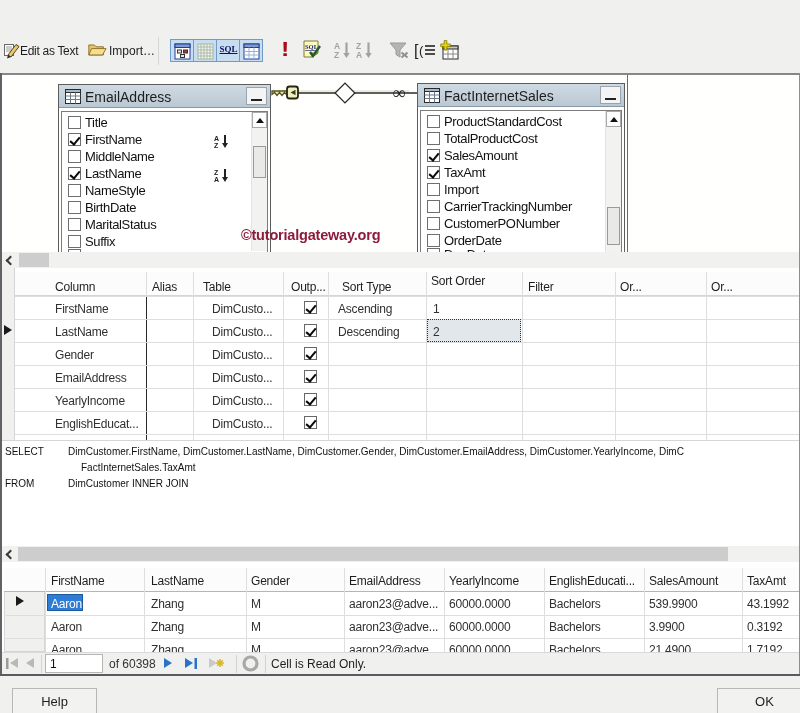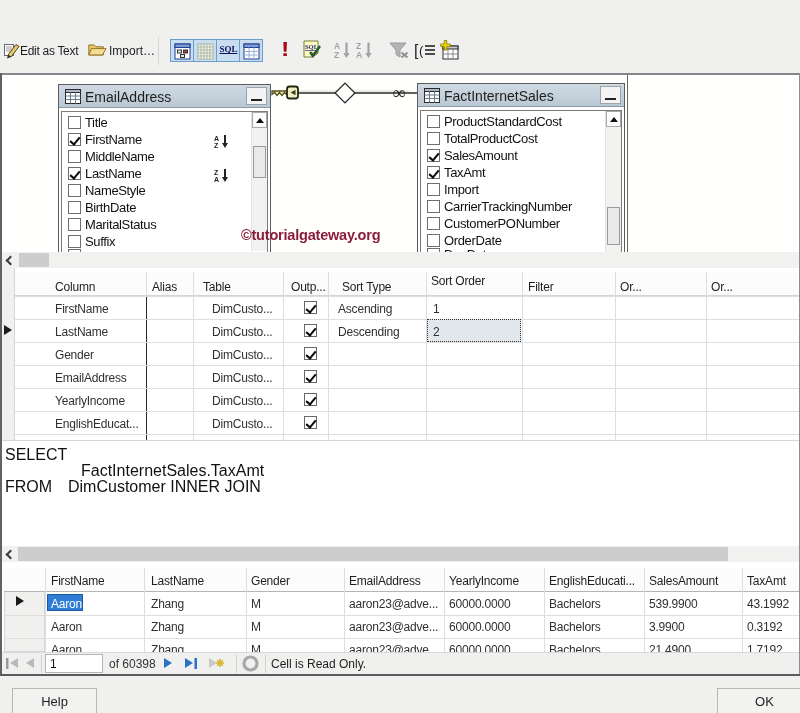--- a/index.html
+++ b/index.html
@@ -399,22 +399,23 @@
 
     <div class="celltext" style="left:54px;top:126px">YearlyIncome</div>
     <div class="celltext" style="left:211px;top:126px">DimCusto...</div>
     <div class="gcb" style="left:303px;top:125px"></div>
 
     <div class="celltext" style="left:54px;top:149px">EnglishEducat...</div>
     <div class="celltext" style="left:211px;top:149px">DimCusto...</div>
     <div class="gcb" style="left:303px;top:148px"></div>
   </div>
 
-  <div class="abs" id="sqlpane" style="left:1px;top:440px;width:798px;height:106px;background:#fff;border-top:1px solid #d6d6d6;font-size:16px;color:#111;overflow:hidden;white-space:nowrap;">
+  <div class="abs" id="sqlpane" style="left:1px;top:440px;width:798px;height:106px;background:#fff;border-top:1px solid #d6d6d6;font-size:10px;color:#111;overflow:hidden;white-space:nowrap;">
     <div class="abs" style="left:4px;top:5px;">SELECT</div>
+    <div class="abs" style="left:67px;top:5px;">DimCustomer.FirstName, DimCustomer.LastName, DimCustomer.Gender, DimCustomer.EmailAddress, DimCustomer.YearlyIncome, DimC</div>
     <div class="abs" style="left:80px;top:21px;">FactInternetSales.TaxAmt</div>
     <div class="abs" style="left:4px;top:37px;">FROM</div>
     <div class="abs" style="left:67px;top:37px;">DimCustomer INNER JOIN</div>
   </div>
 
   <div class="hsb" style="top:546px;">
     <div class="arrow" style="left:0">◂</div>
     <div class="thumb" style="left:17px;width:710px;"></div>
   </div>
 

